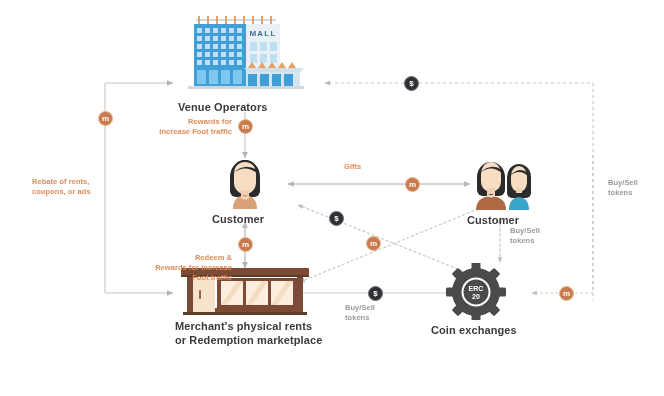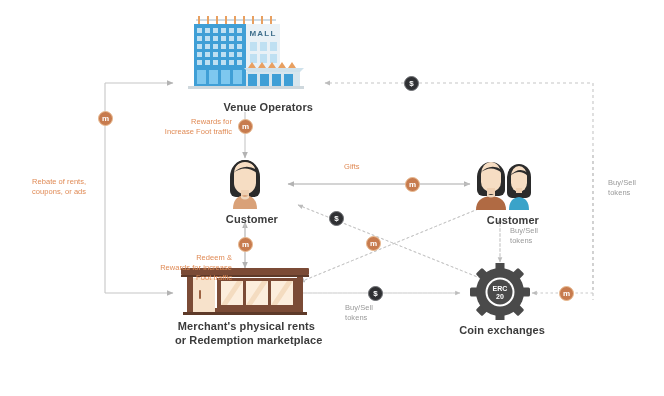--- a/index.html
+++ b/index.html
@@ -19,34 +19,34 @@
   }
   #wires {
     position: absolute;
     left: 0; top: 0;
     width: 664px;
     height: 396px;
     pointer-events: none;
   }
   .node {
     position: absolute;
-    text-align: right;
+    text-align: left;
   }
   .node-label {
     font-size: 11px;
     font-weight: bold;
     color: #3b3b3b;
     line-height: 1.25;
     letter-spacing: 0.1px;
     white-space: nowrap;
   }
   .edge-label {
     position: absolute;
     font-size: 7.5px;
-    font-weight: normal;
+    font-weight: bold;
     line-height: 1.35;
     letter-spacing: 0.05px;
   }
   .edge-label.orange { color: #e08b56; }
   .edge-label.gray   { color: #9a9a9a; }
   .edge-label.center { }
   .edge-label.right  { text-align: right; }
   .edge-label.left   { text-align: left; }
 
   .badge {
@@ -292,21 +292,21 @@
         <path d="M96,39 L112,15 L118,15 L102,39 Z"></path>
       </g>
 
       <rect x="40" y="42" width="84" height="5" fill="#7b4b36"></rect>
       <rect x="8" y="46" width="124" height="3" fill="#5e3a29"></rect>
     </svg>
     <div class="node-label">Merchant's physical rents</div>
     <div class="node-label">or Redemption marketplace</div>
   </div>
 
-  <div class="node" style="left:455px; top:263px; width:90px;">
+  <div class="node" style="left:431px; top:263px; width:90px;">
     <svg width="90" height="57" viewBox="0 0 90 57">
       <g transform="translate(45,29)">
         <g fill="#4a4a4a">
           <rect x="-4.5" y="-30" width="9" height="10" rx="1.5"></rect>
           <rect x="-4.5" y="20" width="9" height="10" rx="1.5"></rect>
           <rect x="-30" y="-4.5" width="10" height="9" rx="1.5"></rect>
           <rect x="20" y="-4.5" width="10" height="9" rx="1.5"></rect>
           <g transform="rotate(45)">
             <rect x="-4.5" y="-30" width="9" height="10" rx="1.5"></rect>
             <rect x="-4.5" y="20" width="9" height="10" rx="1.5"></rect>

